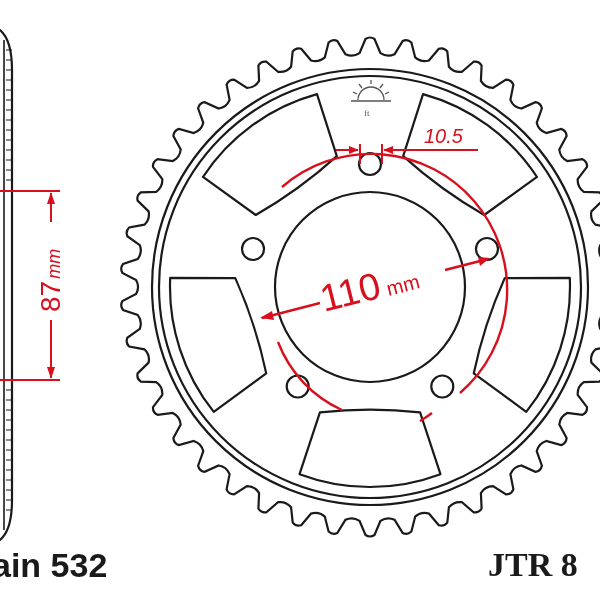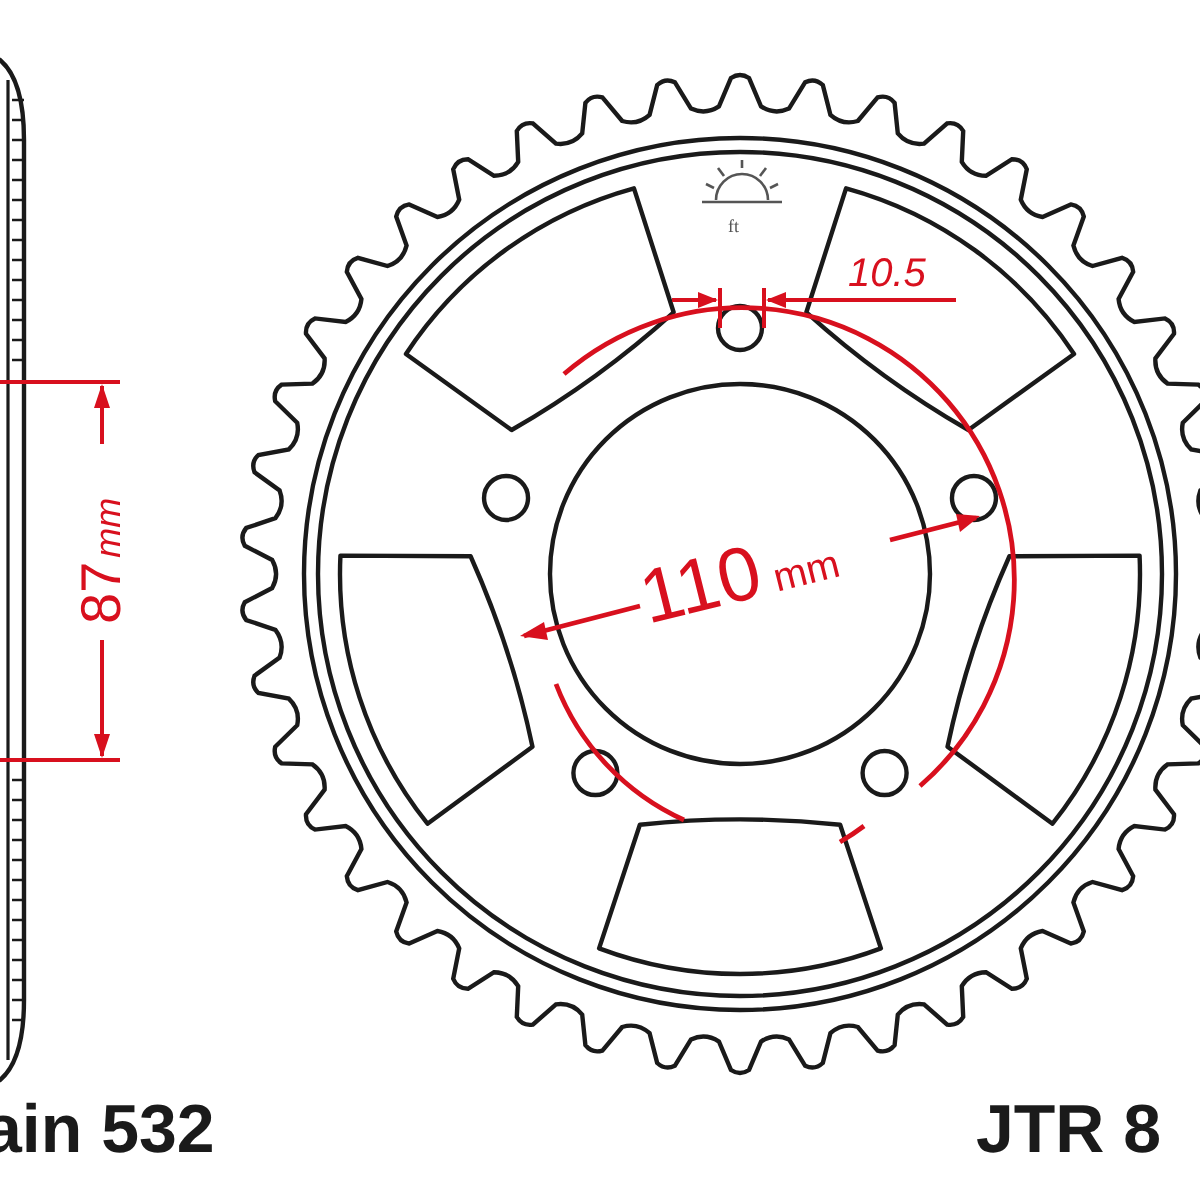--- a/index.html
+++ b/index.html
@@ -1,20 +1,20 @@
 <!DOCTYPE html>
 <html><head>
 <meta charset="utf-8">
 <style>
   html, body { margin: 0; padding: 0; background: #ffffff; }
   body { width: 600px; height: 600px; position: relative; overflow: hidden; font-family: "Liberation Sans", sans-serif; }
   #drawing { position: absolute; left: 0; top: 0; width: 600px; height: 600px; }
   .label-bottom { position: absolute; top: 548px; font-family: "Liberation Sans", sans-serif; font-weight: bold; font-size: 34px; color: #1a1a1a; white-space: nowrap; line-height: 1; }
   #chain-label { left: -8px; }
-  #part-label { left: 488px; }
+  #part-label { left: 488px; font-family: Liberation Serif, serif; }
   .dim-text { font-family: "Liberation Sans", sans-serif; fill: #d8101e; font-style: italic; }
 </style>
 </head>
 <body>
 
 <svg id="drawing" viewBox="0 0 600 600" xmlns="http://www.w3.org/2000/svg">
 
   <g fill="none" stroke="#1a1a1a" stroke-width="2.2">
     <path d="M -20 30 L 0 30 Q 12 40 12 70 L 12 500 Q 12 530 0 540 L -20 540"></path>
     <line x1="4" y1="40" x2="4" y2="530" stroke-width="1.6"></line>

